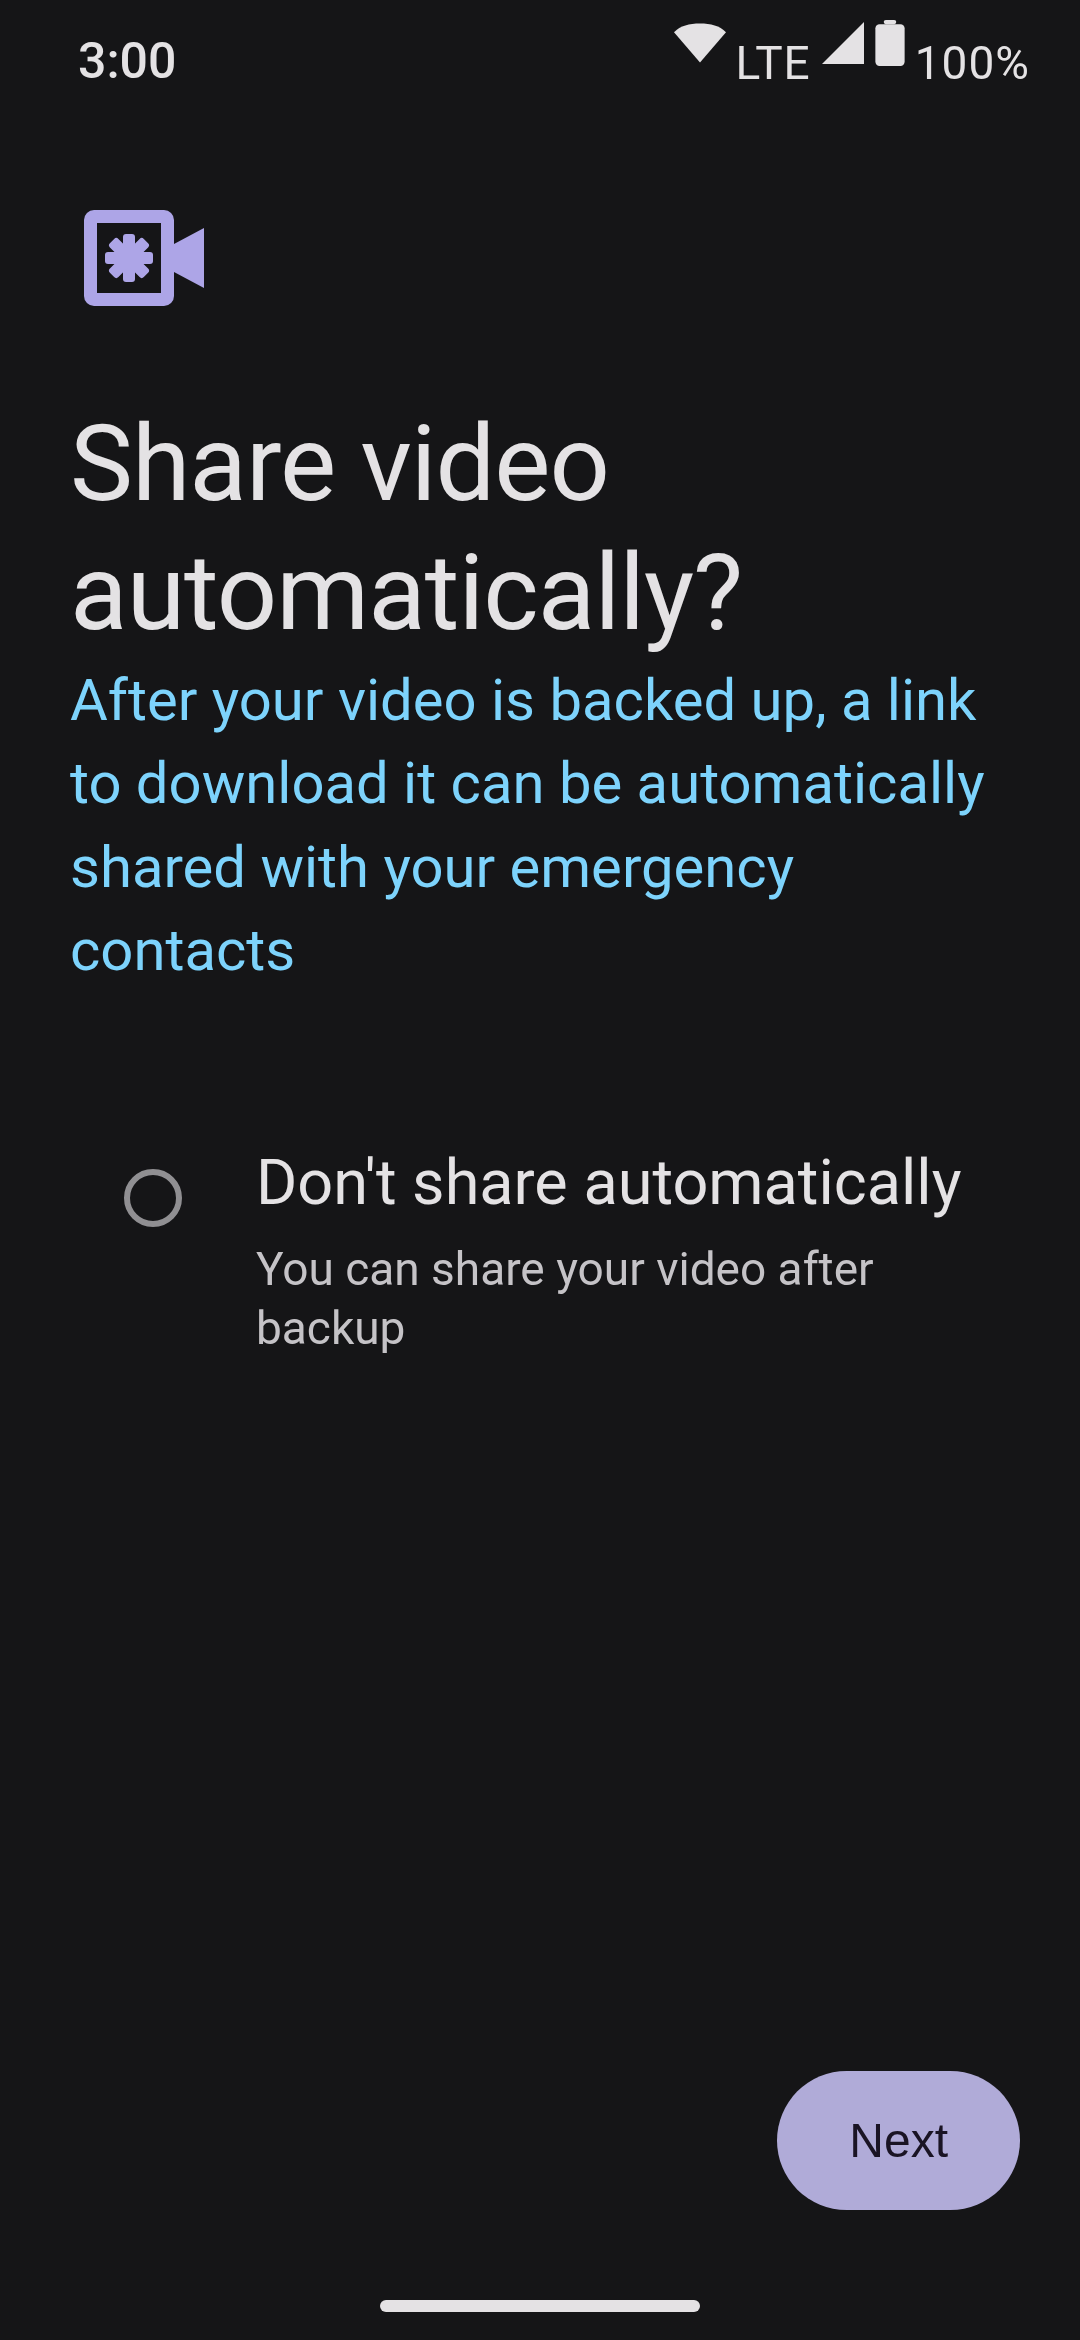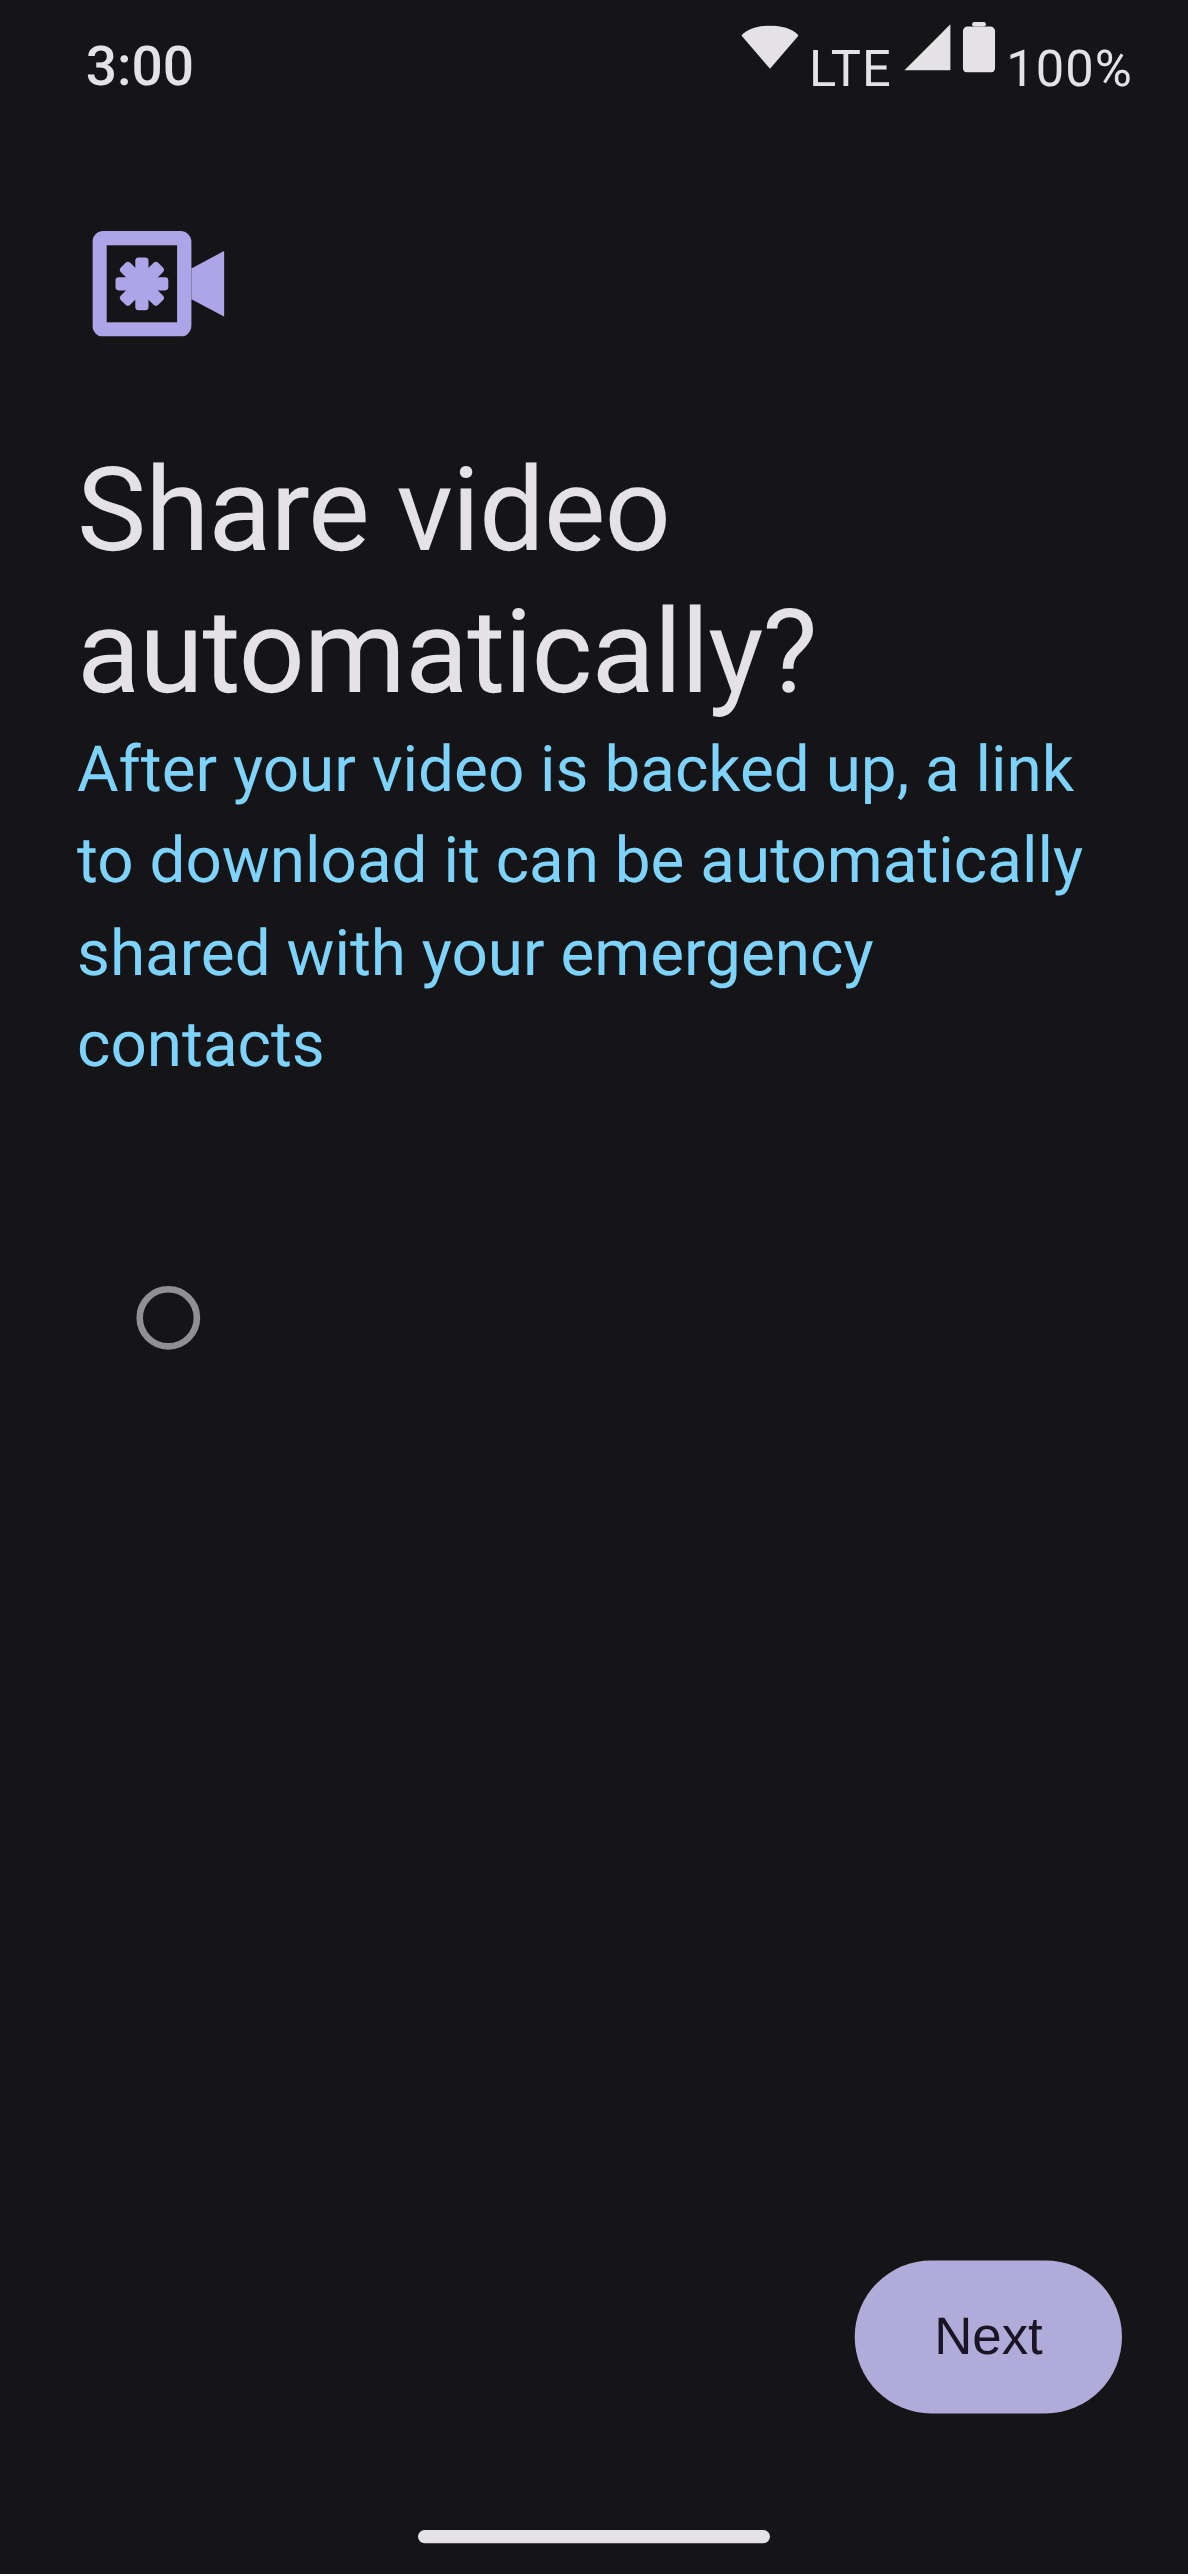--- a/index.html
+++ b/index.html
@@ -113,21 +113,21 @@
       margin-bottom: 18px;
     }
     .option-subtitle {
       font-size: 46px;
       font-weight: 400;
       line-height: 1.28;
       color: #c5c3c7;
     }
     .footer {
       position: absolute;
-      bottom: 146px;
+      bottom: 130px;
       right: 60px;
     }
     .next-button {
       background: #b0abd8;
       color: #1a1424;
       font-size: 48px;
       font-weight: 500;
       padding: 42px 72px;
       border: none;
       border-radius: 70px;
@@ -188,20 +188,24 @@
     </span>
   </div>
 
   <h1 class="page-title">Share video automatically?</h1>
   <p class="page-description">After your video is backed up, a link to download it can be automatically shared with your emergency contacts</p>
 
   <div class="options">
 
     <div class="option">
       <div class="radio unselected"></div>
+      <div class="option-text">
+        <div class="option-title">Don't share automatically</div>
+        <div class="option-subtitle">You can share your video after backup</div>
+      </div>
     </div>
   </div>
 </div>
 
 <div class="footer">
   <button class="next-button">Next</button>
 </div>
 
 <div class="nav-bar"></div>
 

